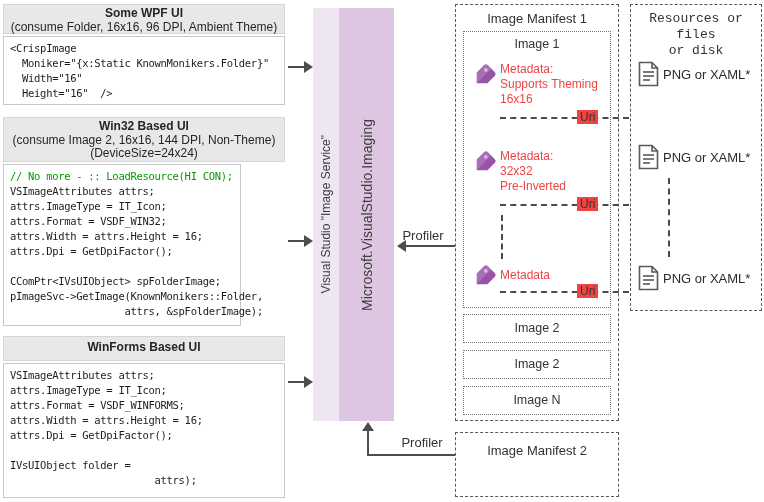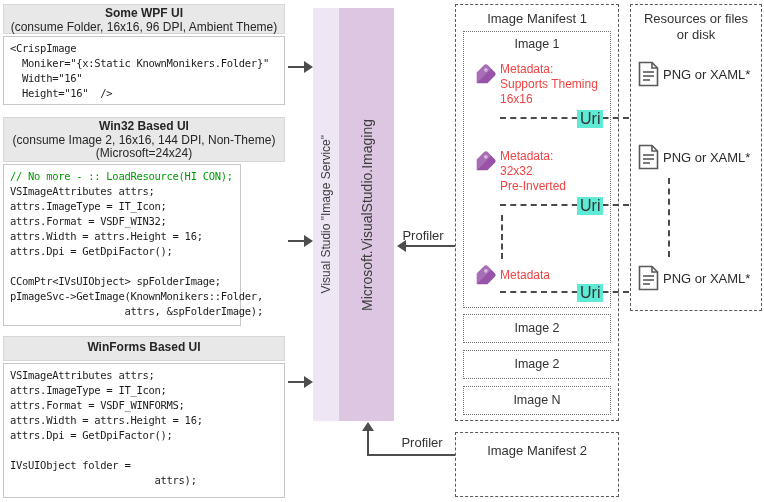--- a/index.html
+++ b/index.html
@@ -61,47 +61,47 @@
   #manifest2 { left:455px; top:432px; width:164px; height:65px; }
   #resources { left:630px; top:4px;   width:132px; height:307px; }
   #image1 { left:7px; top:26px; width:148px; height:277px; }
   .img-slot { left:7px; width:148px; height:29px; }
   .img-slot .box-title { top:6px; font-size:12.5px; }
   #img2a { top:309px; } #img2b { top:345px; } #imgN { top:381px; }
   
   .tag-icon { position:absolute; width:26px; height:26px; }
   .meta-text { position:absolute; left:36px; font-size:12px; line-height:15px; color:#ef4444; }
   .uri-line { position:absolute; left:500px; width:129px; height:0; border-top:2px dashed #4a4a4a; }
-  .uri-label { position:absolute; font-size:16px; color:#333; background:#5eead4; padding:0 3px; text-align:center; }
+  .uri-label { position:absolute; font-size:12px; color:#333; background:#ef4444; padding:0 3px; text-align:center; }
   .v-ellipsis { position:absolute; width:0; border-left:2px dashed #4a4a4a; }
   
   .file-icon { position:absolute; width:21px; height:26px; }
   .file-label { position:absolute; left:32px; font-size:13px; color:#2b2b2b; }
-  .res-title { position:absolute; left:0; right:0; top:6px; text-align:center; font-size:13px; line-height:16px; color:#333; }
+  .res-title { position:absolute; left:0; right:0; top:6px; text-align:center; font-size:13px; line-height:16px; color:#333;font-family:Liberation Mono, monospace; }
 </style>
 </head>
 <body>
 
 <div class="canvas">
 
   <div class="panel-header" id="p1h">
     <div class="panel-title">Some WPF UI</div>
     <div>(consume Folder, 16x16, 96 DPI, Ambient Theme)</div>
   </div>
   <div class="code-box" id="p1c">
       <div class="code-line">&lt;CrispImage</div>
       <div class="code-line">  Moniker="{x:Static KnownMonikers.Folder}"</div>
       <div class="code-line">  Width="16"</div>
       <div class="code-line">  Height="16"  /&gt;</div>
     </div>
 
   <div class="panel-header" id="p2h">
     <div class="panel-title">Win32 Based UI</div>
     <div>(consume Image 2, 16x16, 144 DPI, Non-Theme)</div>
-    <div>(Microsoft=24x24)</div>
+    <div>(DeviceSize=24x24)</div>
   </div>
   <div class="code-box" id="p2c">
       <div class="code-line comment">// No more - :: LoadResource(HI CON);</div>
       <div class="code-line">VSImageAttributes attrs;</div>
       <div class="code-line">attrs.ImageType = IT_Icon;</div>
       <div class="code-line">attrs.Format = VSDF_WIN32;</div>
       <div class="code-line">attrs.Width = attrs.Height = 16;</div>
       <div class="code-line">attrs.Dpi = GetDpiFactor();</div>
       <div class="code-line">&nbsp;</div>
       <div class="code-line">CComPtr&lt;IVsUIObject&gt; spFolderImage;</div>

